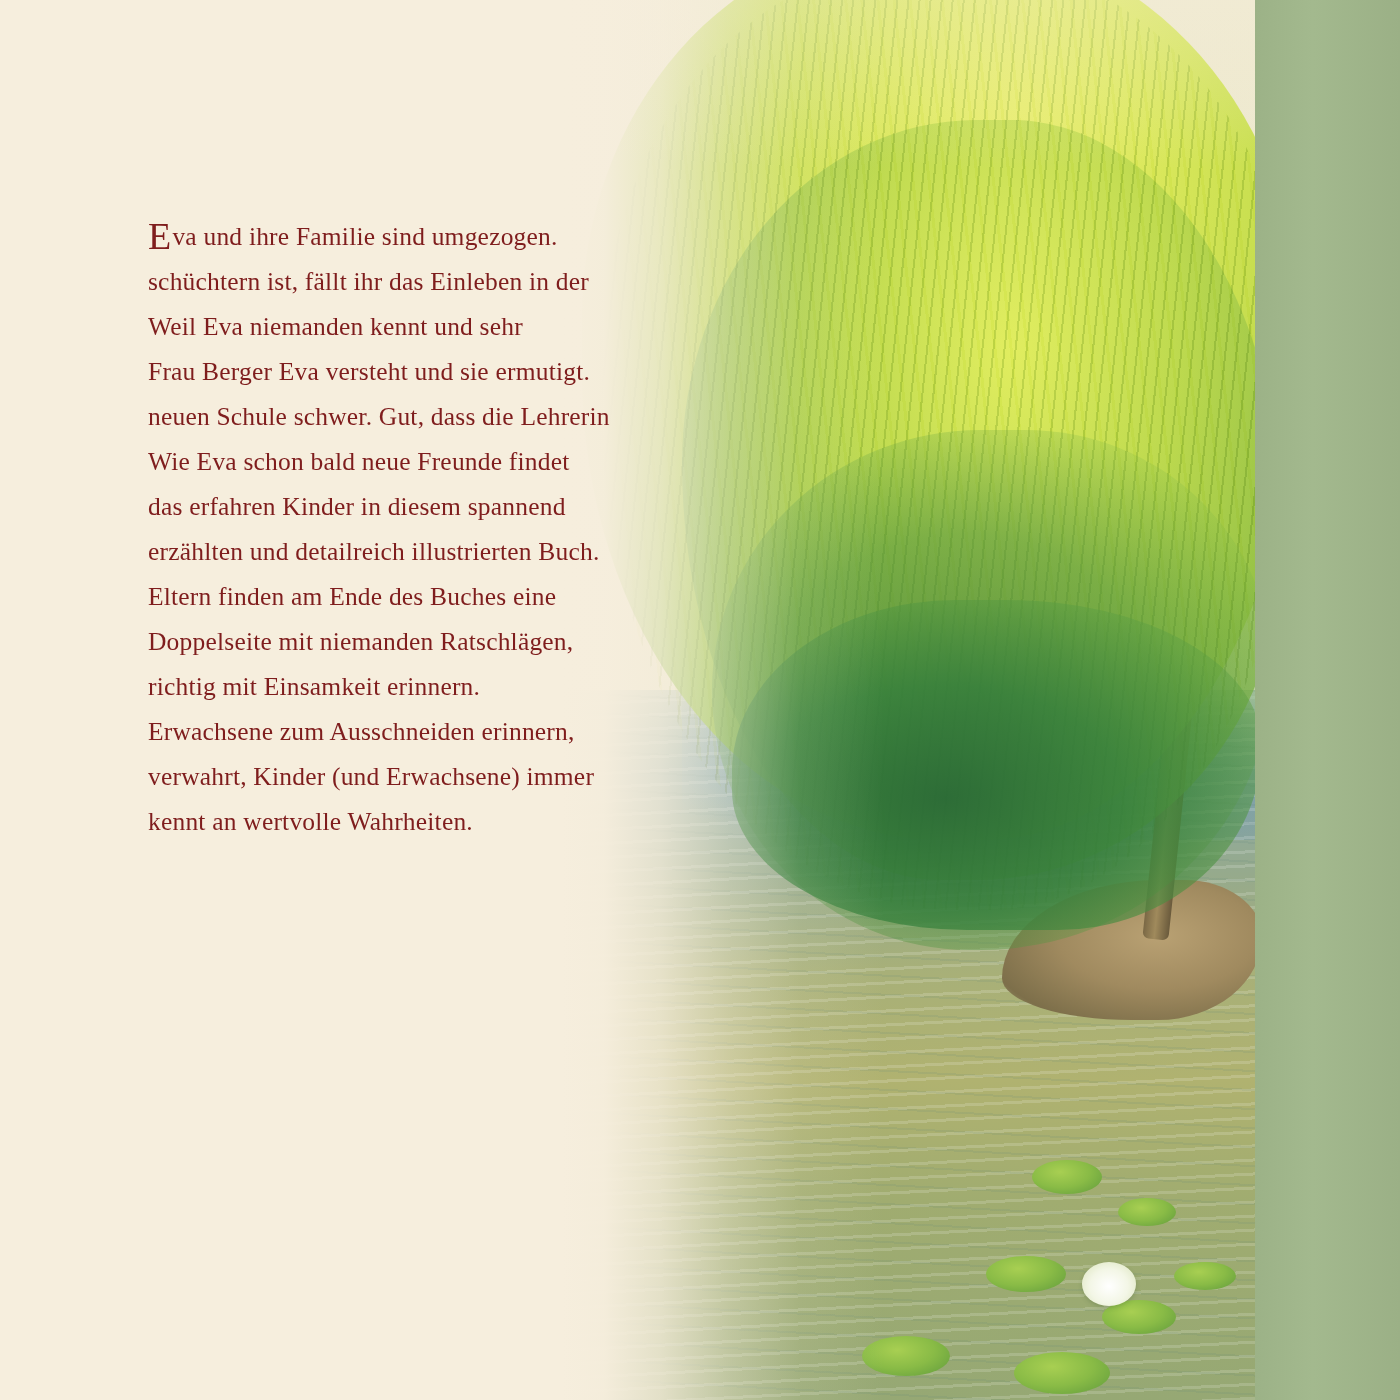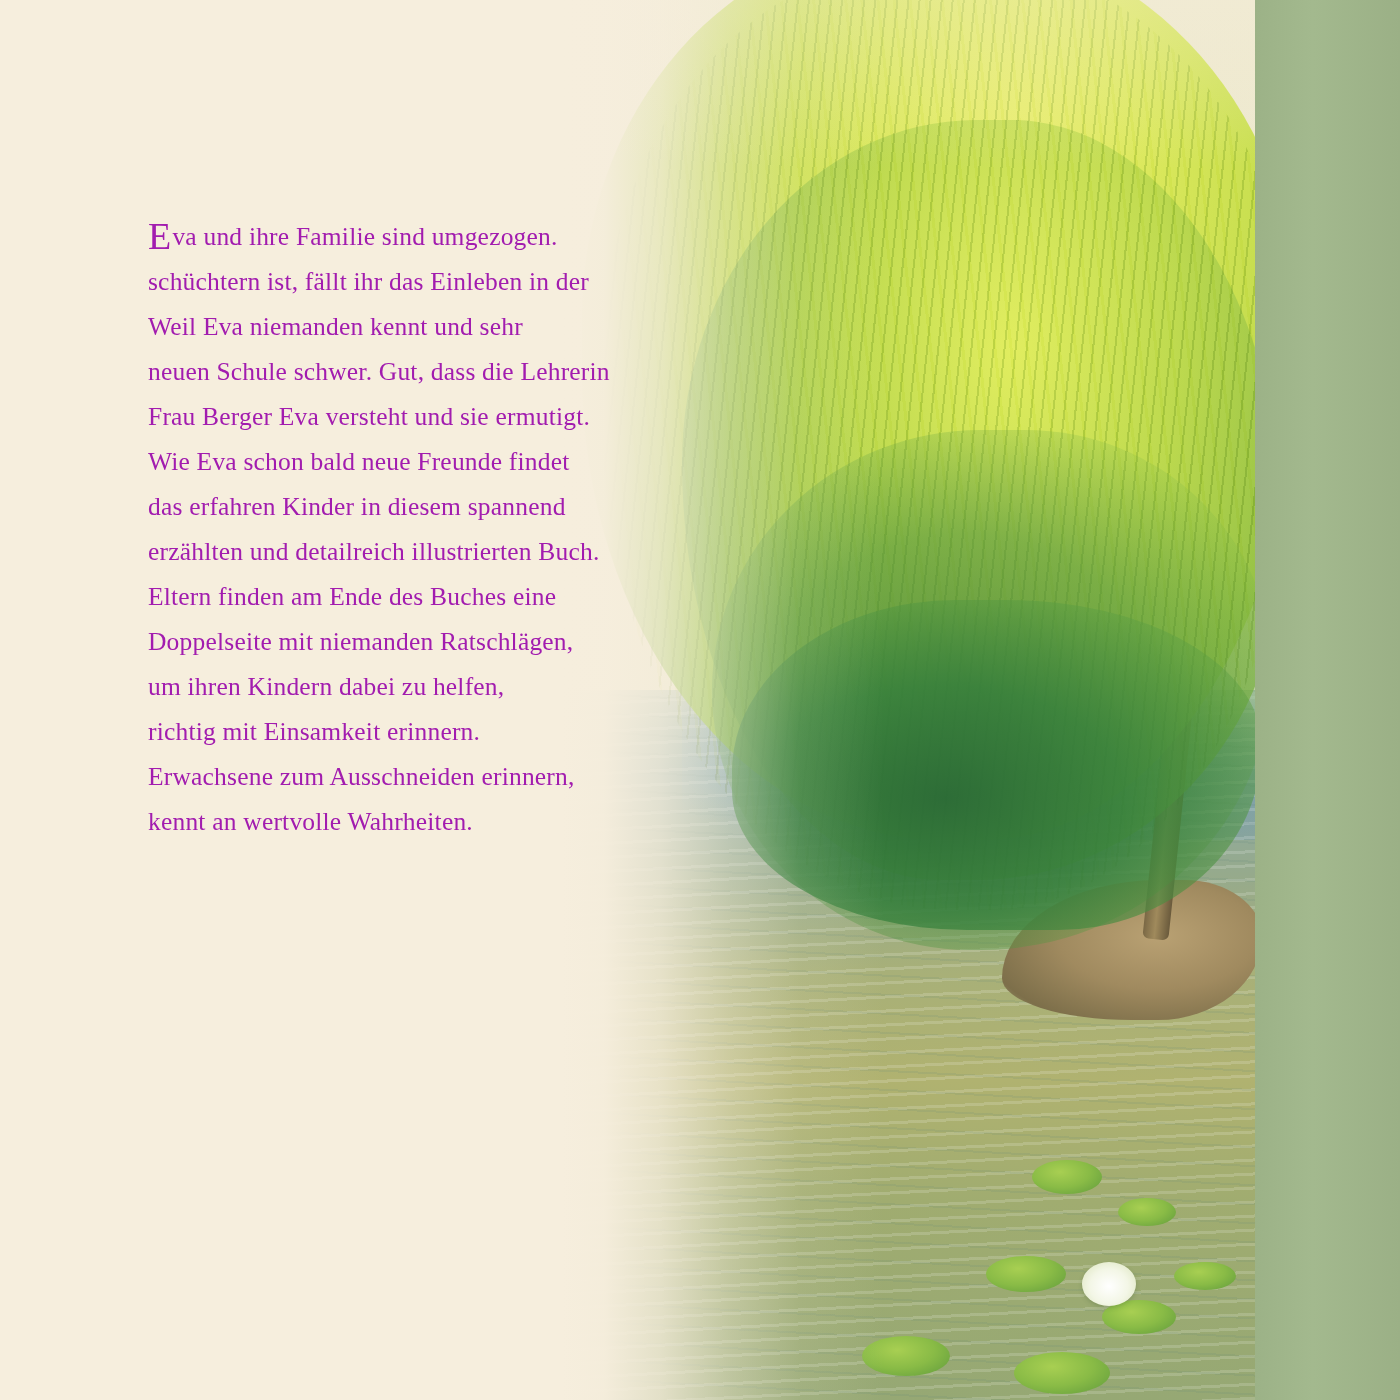--- a/index.html
+++ b/index.html
@@ -227,21 +227,21 @@
     border-radius: 50%;
     box-shadow: 0 2px 4px rgba(60,90,50,0.25);
   }
 
   
   .blurb {
     position: absolute;
     left: 148px;
     top: 214px;
     width: 560px;
-    color: #a21caf;
+    color: #7f1d1d;
     font-size: 25.5px;
     line-height: 45px;
     letter-spacing: 0.2px;
   }
   .blurb p { margin: 0; }
   .blurb .dropcap {
     font-size: 38px;
     line-height: 38px;
     vertical-align: -4px;
     padding-right: 1px;
@@ -283,29 +283,29 @@
       <div class="illu-fade"></div>
       <div class="illu-fade-top"></div>
     </div>
 
     <div class="blurb">
       <p>
         <span class="dropcap">E</span><span>va und ihre Familie sind umgezogen.</span>
       </p>
       <p>schüchtern ist, fällt ihr das Einleben in der</p>
       <p>Weil Eva niemanden kennt und sehr</p>
+      <p>Frau Berger Eva versteht und sie ermutigt.</p>
       <p>neuen Schule schwer. Gut, dass die Lehrerin</p>
-      <p>Frau Berger Eva versteht und sie ermutigt.</p>
       <p>Wie Eva schon bald neue Freunde findet</p>
       <p>das erfahren Kinder in diesem spannend</p>
       <p>erzählten und detailreich illustrierten Buch.</p>
       <p>Eltern finden am Ende des Buches eine</p>
       <p>Doppelseite mit niemanden Ratschlägen,</p>
-      <p>um ihren Kindern dabei zu helfen,</p>
       <p>richtig mit Einsamkeit erinnern.</p>
       <p>Erwachsene zum Ausschneiden erinnern,</p>
+      <p>verwahrt, Kinder (und Erwachsene) immer</p>
       <p>kennt an wertvolle Wahrheiten.</p>
     </div>
 
   </div>
 
   <div class="green-strip"></div>
 </div>
 
 </body></html>

